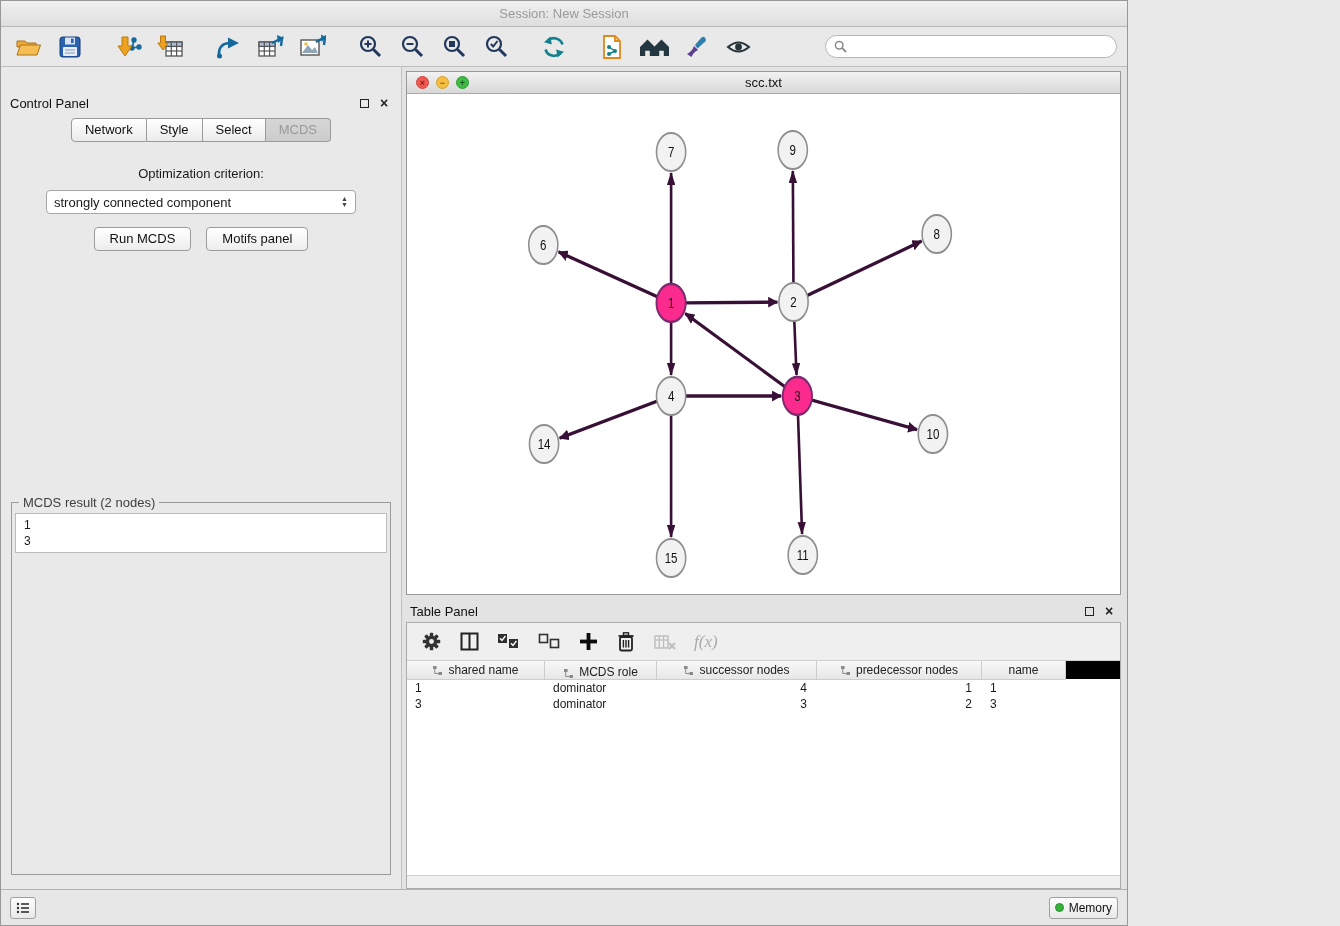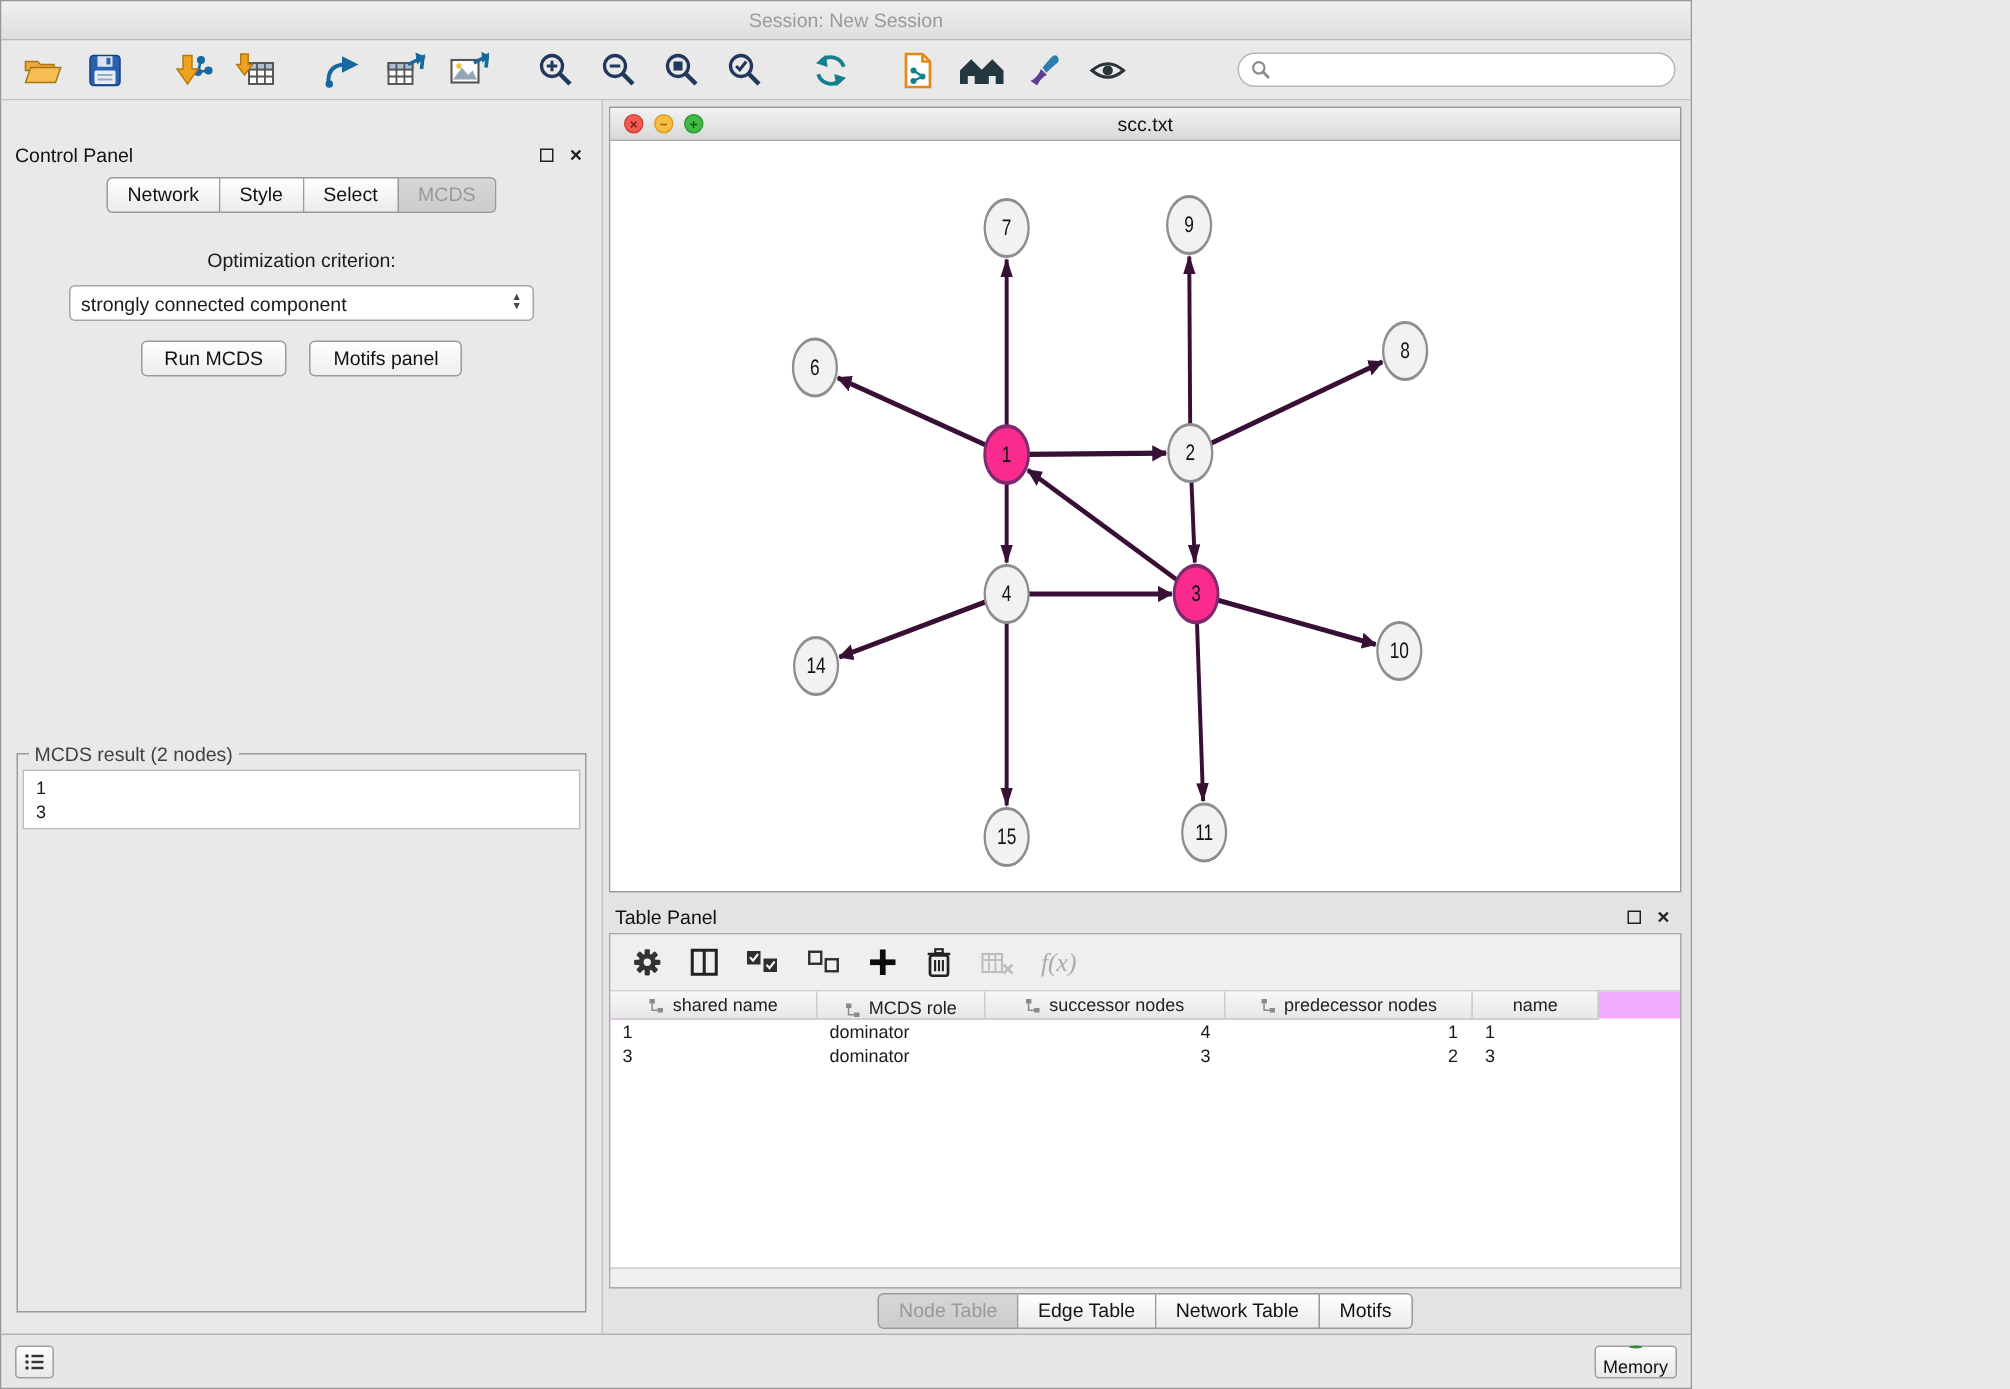--- a/index.html
+++ b/index.html
@@ -78,21 +78,21 @@
   .light.red { background:#f25a52; border:1px solid #d0423a; color:#7c1d15; }
   .light.yellow { background:#f6be40; border:1px solid #d8a02c; color:#8a6210; }
   .light.green { background:#3ebc44; border:1px solid #2f9a35; color:#14581a; }
   .net-canvas { flex:1; background:#fff; }
   .net-canvas svg { width:100%; height:100%; display:block; }
 
   
   .table-panel { flex:1; display:flex; flex-direction:column; margin-top:5px; min-height:0; }
   .tp-header { height:22px; flex:0 0 22px; display:flex; align-items:center; font-size:13px;
                padding:0 4px; color:#111; }
-  .tp-body { flex:1; border:1px solid #ababab; background:#f0abfc; display:flex;
+  .tp-body { flex:1; border:1px solid #ababab; background:#000000; display:flex;
              flex-direction:column; min-height:0; }
   .tp-toolbar { height:38px; flex:0 0 38px; background:#efefef; border-bottom:1px solid #cfcfcf;
                 display:flex; align-items:center; gap:18px; padding:0 14px; }
   .tp-tool { display:flex; align-items:center; justify-content:center; }
   .fx { font-family:"Liberation Serif", serif; font-style:italic; font-size:17px; color:#aaa; }
   .tp-colheader { height:19px; flex:0 0 19px; display:flex;
                   font-size:12px; color:#222; }
   .colh { background:linear-gradient(#f8f8f8,#e7e7e7); border-right:1px solid #cdcdcd;
           border-bottom:1px solid #cdcdcd; display:flex; align-items:center;
           justify-content:center; gap:5px; }
@@ -104,21 +104,21 @@
   .cell.l { padding-left:8px; text-align:left; }
   .cell.r { padding-right:10px; text-align:right; }
   .scrollstrip { height:13px; flex:0 0 13px; background:#f0f0f0; border-top:1px solid #d0d0d0; }
   .tp-tabs { height:30px; flex:0 0 30px; display:flex; align-items:center; justify-content:center; }
 
   
   .statusbar { height:36px; flex:0 0 36px; background:#e7e7e7; border-top:1px solid #b3b3b3;
                display:flex; align-items:center; justify-content:space-between; padding:0 9px; }
   .sb-btn { height:22px; border:1px solid #9f9f9f; border-radius:3px;
             background:linear-gradient(#fdfdfd,#e8e8e8); display:flex; align-items:center;
-            justify-content:center; padding:0 5px; gap:5px; font-size:12px; color:#111;flex-direction:column; }
+            justify-content:center; padding:0 5px; gap:5px; font-size:12px; color:#111; }
   .mem-dot { width:9px; height:9px; border-radius:50%; background:#35b43a;
              border:1px solid #2a9030; }
 </style>
 </head>
 <body>
 
 <div class="window">
 
   <div class="titlebar">
     <span>Session: New Session</span>
@@ -505,28 +505,20 @@
               <span class="cell l c0">3</span>
               <span class="cell l c1">dominator</span>
               <span class="cell r c2">3</span>
               <span class="cell r c3">2</span>
               <span class="cell l c4">3</span>
             </div>
           </div>
           <div class="scrollstrip"></div>
         </div>
 
-        <div class="tp-tabs">
-          <div class="seg" style="padding:0">
-            <span class="tab active">Node Table</span>
-            <span class="tab">Edge Table</span>
-            <span class="tab">Network Table</span>
-            <span class="tab">Motifs</span>
-          </div>
-        </div>
       </div>
 
     </div>
   </div>
 
   <div class="statusbar">
     <span class="sb-btn">
       <svg width="14" height="12" viewBox="0 0 14 12">
         <circle cx="2" cy="2" r="1.2" fill="#333"></circle>
         <line x1="5" y1="2" x2="13" y2="2" stroke="#333" stroke-width="1.6"></line>

